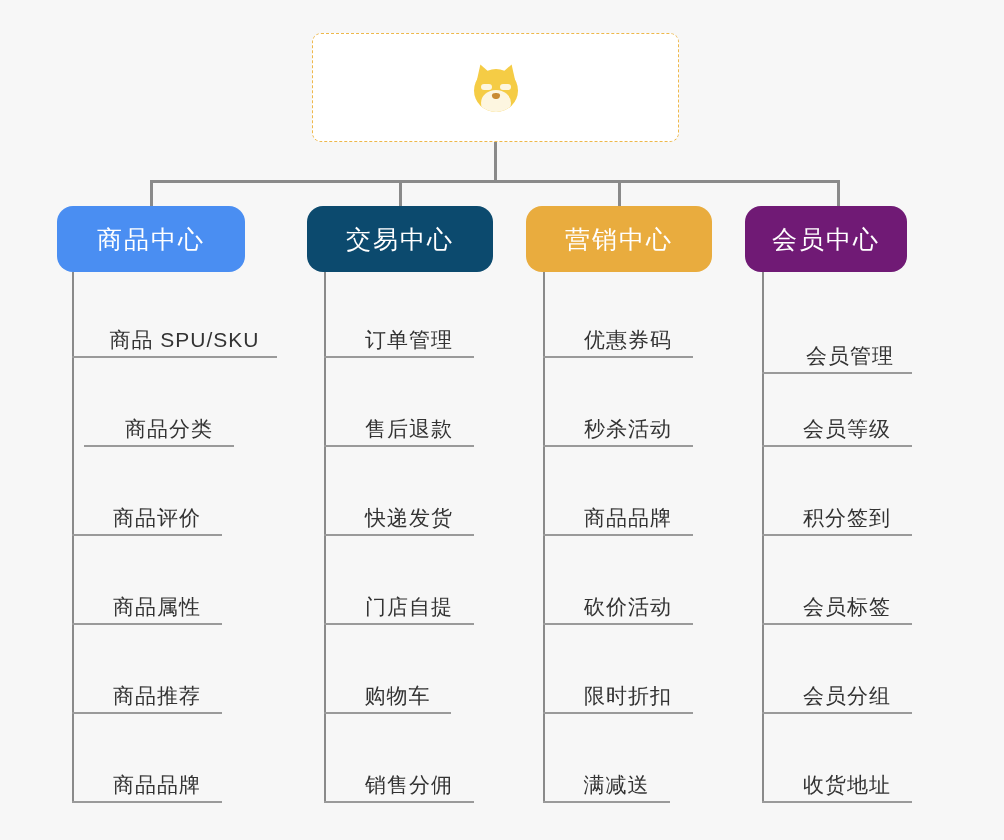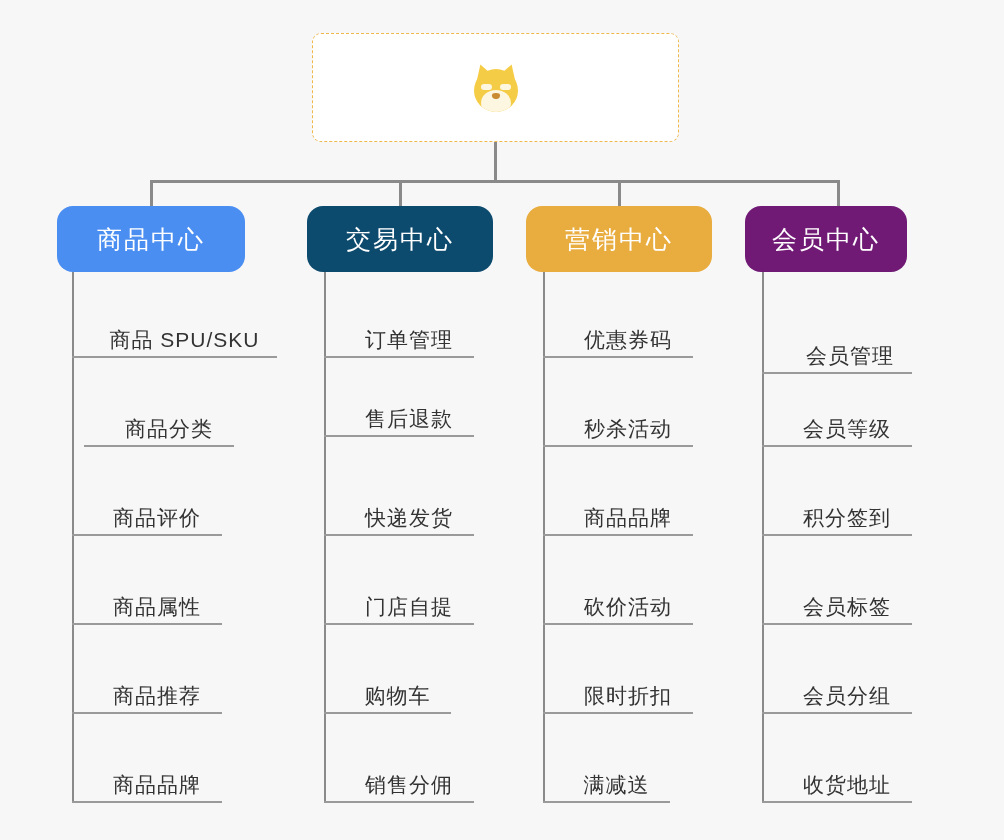--- a/index.html
+++ b/index.html
@@ -195,21 +195,21 @@
       </div>
       <div class="conn conn-v" style="left: 398.5px; top: 180px; height: 26px; background: rgb(138, 138, 138);"></div>
       <div class="cat-box" style="left: 307px; top: 206px; width: 186px; background: #0c4a6e;">
         <span>交易中心</span>
       </div>
       <div class="branch" style="left: 324px;">
         <div class="spine" style="height: 531px;"></div>
         <div class="leaf" style="top: 38px; width: 150px;">
           <span class="leaf-label">订单管理</span>
         </div>
-        <div class="leaf" style="top: 117px; width: 150px;">
+        <div class="leaf" style="top: 127px; width: 150px;">
           <span class="leaf-label">售后退款</span>
         </div>
         <div class="leaf" style="top: 216px; width: 150px;">
           <span class="leaf-label">快递发货</span>
         </div>
         <div class="leaf" style="top: 305px; width: 150px;">
           <span class="leaf-label">门店自提</span>
         </div>
         <div class="leaf" style="top: 394px; width: 127px;">
           <span class="leaf-label">购物车</span>

